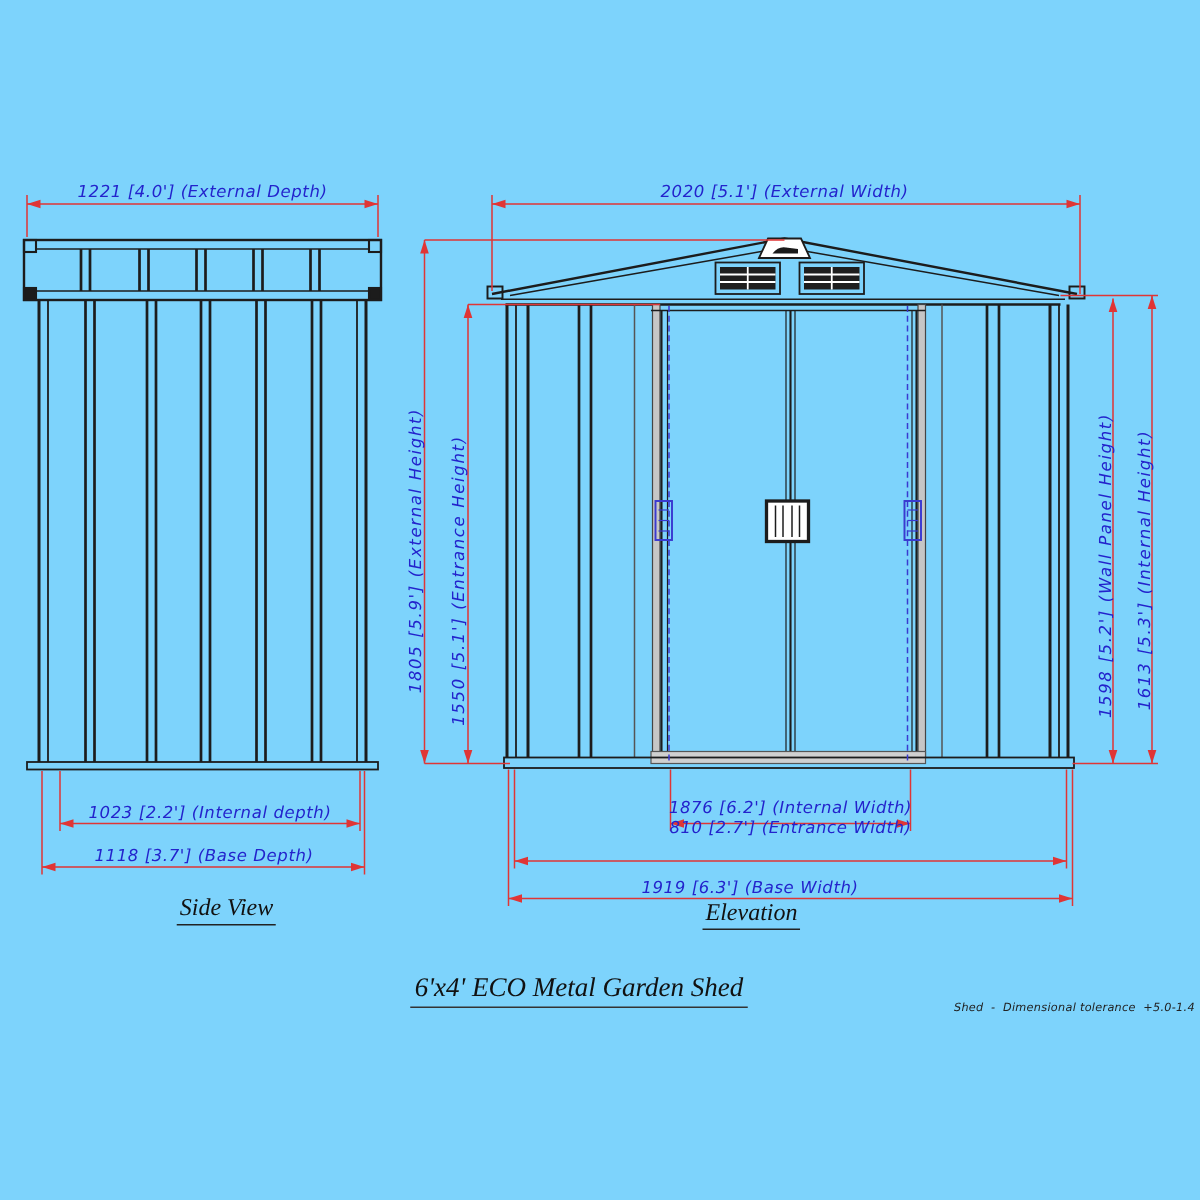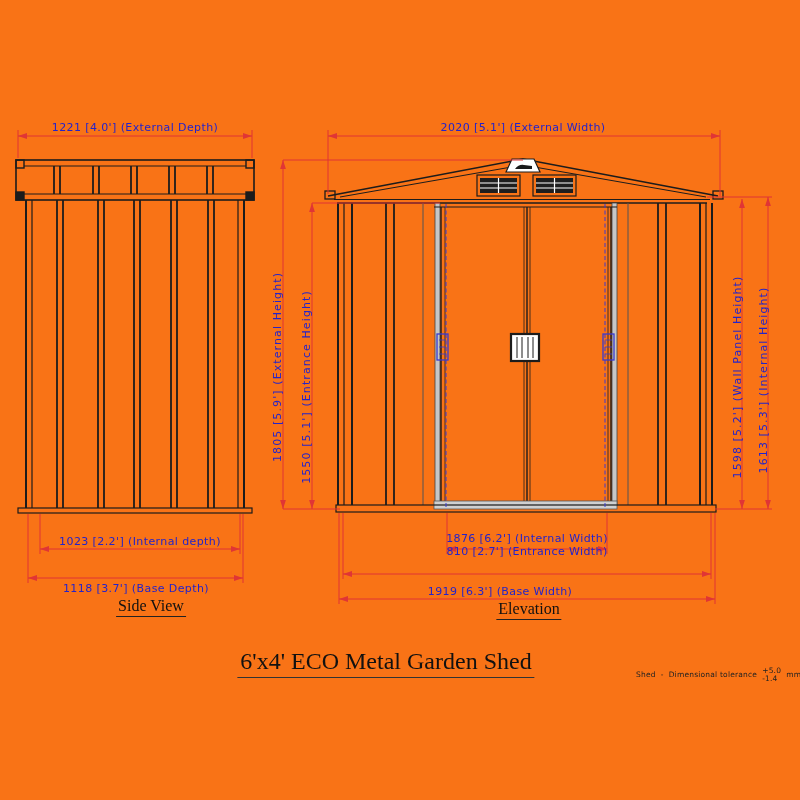--- a/index.html
+++ b/index.html
@@ -1,31 +1,31 @@
 <!DOCTYPE html>
 <html><head>
 <meta charset="utf-8">
 <style>
   html,body{margin:0;padding:0;background:#fff;}
-  #canvas{position:relative;width:800px;height:800px;background:#f97316;overflow:hidden;
-          font-family:"DejaVu Sans",sans-serif;}
+  #canvas{position:relative;width:800px;height:800px;background:#7dd3fc;overflow:hidden;
+          font-family:"DejaVu Sans",sans-serif;font-style:italic;}
   #linework{position:absolute;left:0;top:0;}
   .dimtext{position:absolute;color:#2323cc;font-size:11px;letter-spacing:.4px;white-space:nowrap;
            transform:translateX(-50%);}
   .dimtext-v{position:absolute;color:#2323cc;font-size:11px;letter-spacing:1.1px;white-space:nowrap;
              transform:translate(-50%,-50%) rotate(-90deg);}
   .viewlabel{position:absolute;color:#111;font-family:"Liberation Serif",serif;font-size:16px;
              white-space:nowrap;transform:translateX(-50%);border-bottom:1.2px solid #222;
              padding:0 2px 1px 2px;}
-  .drawtitle{position:absolute;color:#111;font-family:"Liberation Serif",serif;font-size:24px;
+  .drawtitle{position:absolute;color:#111;font-family:"Liberation Serif",serif;font-size:18px;
              white-space:nowrap;transform:translateX(-50%);border-bottom:1.5px solid #333;
              padding:0 3px 2px 3px;}
   .note{position:absolute;color:#222;font-size:7.5px;letter-spacing:.2px;display:flex;
         align-items:center;gap:5px;white-space:nowrap;}
-  .note .tol{display:flex;flex-direction:column;line-height:1;font-size:7.5px;}
+  .note .tol{display:flex;line-height:1;font-size:7.5px;}
 </style>
 </head>
 <body>
 
 <div id="canvas">
 
 <svg id="linework" width="800" height="800" viewBox="0 0 800 800">
   <defs>
     <marker id="arr" viewBox="0 0 10 10" refX="10" refY="5" markerWidth="11" markerHeight="9" orient="auto-start-reverse" markerUnits="userSpaceOnUse">
       <path d="M0,1.8 L10,5 L0,8.2 Z" fill="#e03535"></path>
@@ -240,33 +240,33 @@
     <g>
       <line x1="339" y1="513" x2="339" y2="604"></line>
       <line x1="715" y1="513" x2="715" y2="604"></line>
       <line x1="339" y1="599" x2="715" y2="599" marker-start="url(#arr)" marker-end="url(#arr)"></line>
     </g>
   </g>
 </svg>
 
   <div class="dimtext" style="left:135px;top:121px;">1221 [4.0'] (External Depth)</div>
   <div class="dimtext" style="left:140px;top:535px;">1023 [2.2'] (Internal depth)</div>
-  <div class="dimtext" style="left:136px;top:582px;">1118 [3.7'] (Base Depth)</div>
+  <div class="dimtext" style="left:136px;top:564px;">1118 [3.7'] (Base Depth)</div>
 
   <div class="dimtext" style="left:523px;top:121px;">2020 [5.1'] (External Width)</div>
   <div class="dimtext-v" style="left:277px;top:367px;">1805 [5.9'] (External Height)</div>
   <div class="dimtext-v" style="left:306px;top:387px;">1550 [5.1'] (Entrance Height)</div>
   <div class="dimtext-v" style="left:737px;top:377px;">1598 [5.2'] (Wall Panel Height)</div>
   <div class="dimtext-v" style="left:763px;top:380px;">1613 [5.3'] (Internal Height)</div>
   <div class="dimtext" style="left:527px;top:545px;">810 [2.7'] (Entrance Width)</div>
   <div class="dimtext" style="left:527px;top:532px;">1876 [6.2'] (Internal Width)</div>
   <div class="dimtext" style="left:500px;top:585px;">1919 [6.3'] (Base Width)</div>
 
   <div class="viewlabel" style="left:151px;top:597px;">Side View</div>
-  <div class="viewlabel" style="left:529px;top:600px;">Elevation</div>
+  <div class="viewlabel" style="left:501px;top:600px;">Elevation</div>
 
   <div class="drawtitle" style="left:386px;top:648px;">6'x4' ECO Metal Garden Shed</div>
 
   <div class="note" style="left:636px;top:667px;">
     <span>Shed</span>
     <span>-</span>
     <span>Dimensional tolerance</span>
     <span class="tol">
       <span>+5.0</span>
       <span>-1.4</span>

